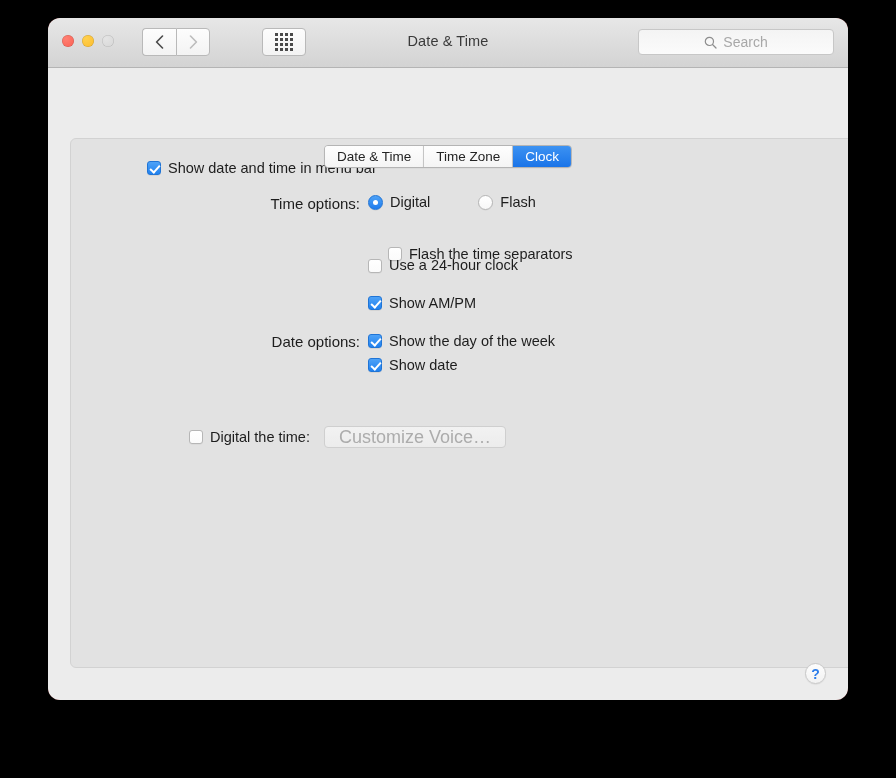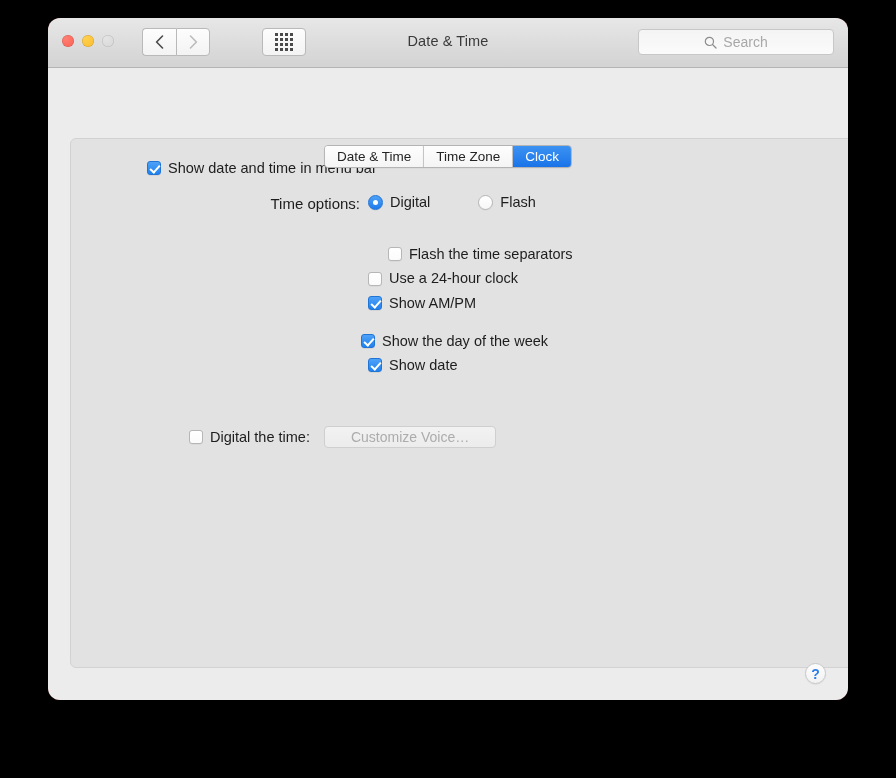--- a/index.html
+++ b/index.html
@@ -292,28 +292,28 @@
     position: absolute;
     right: 7px;
     top: 50%;
     transform: translateY(-50%);
     display: block;
   }
 
   
   .push-btn {
     height: 22px;
-    padding: 0 26px;
+    padding: 0 14px;
     background: linear-gradient(to bottom, #f2f2f2, #ececec);
     border: 1px solid #cfcfcf;
     border-radius: 4px;
     display: flex;
     align-items: center;
     justify-content: center;
-    font-size: 14px;
+    font-size: 18px;
     color: #acacac;
     white-space: nowrap;
     cursor: default;
   }
 
   
   .help-btn {
     position: absolute;
     right: 22px;
     bottom: 16px;
@@ -411,32 +411,35 @@
           <span class="rb off" style="margin-left: 48px;"></span>
           <span class="opt-text">Flash</span>
         </div>
 
 
         <div class="row" style="left: 297px; top: 107px; margin-left: 20px;">
           <span class="cb off"></span>
           <span class="opt-text">Flash the time separators</span>
         </div>
 
-        <div class="row" style="left: 297px; top: 131px; align-items: flex-end;">
+        <div class="row" style="left: 297px; top: 118px; align-items: flex-end;">
           <span class="cb off"></span>
           <span class="opt-text">Use a 24-hour clock</span>
         </div>
 
         <div class="row" style="left: 297px; top: 156px;">
           <span class="cb on"></span>
           <span class="opt-text">Show AM/PM</span>
         </div>
 
-
-        <div class="row" style="left: 290px; top: 194px;">
+        <div class="row" style="left: 0px; top: 194px; width: 289px; justify-content: flex-end;">
+          <span class="row-label">Date options:</span>
+        </div>
+
+        <div class="row" style="left: 297px; top: 194px;">
           <span class="cb on"></span>
           <span class="opt-text">Show the day of the week</span>
         </div>
 
         <div class="row" style="left: 297px; top: 218px;">
           <span class="cb on"></span>
           <span class="opt-text">Show date</span>
         </div>
 
         <div class="row" style="left: 118px; top: 287px;">

